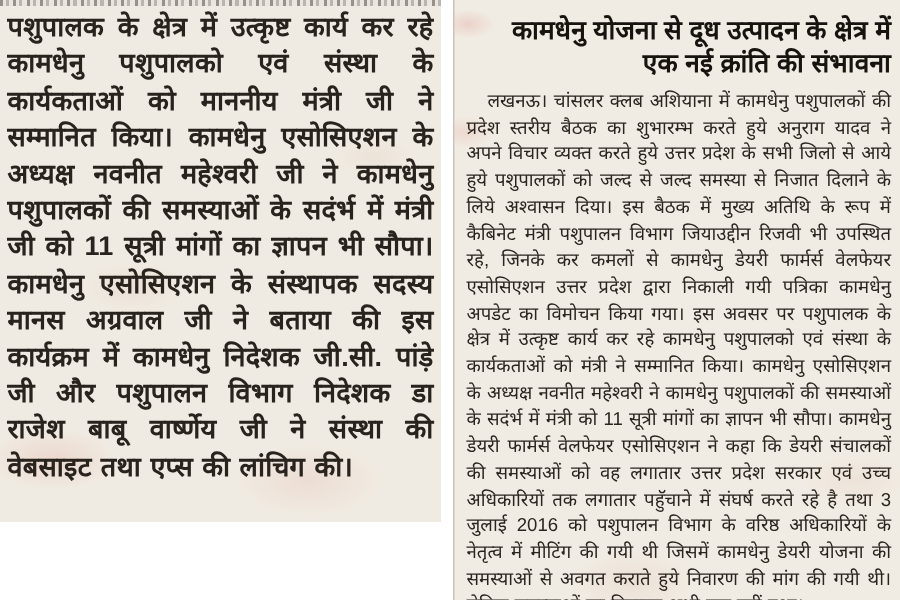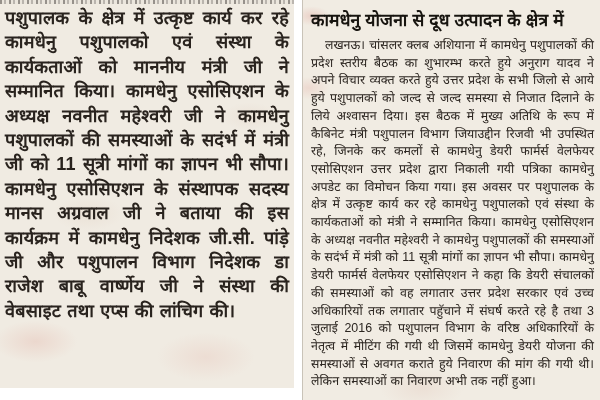--- a/index.html
+++ b/index.html
@@ -9,21 +9,21 @@
     position: relative;
     overflow: hidden;
     font-family: "Liberation Sans", sans-serif;
   }
   .stage { position: absolute; inset: 0; }
 
   
   .clip-left {
     position: absolute;
     left: 0; top: 0;
-    width: 294px; height: 388px;
+    width: 294px; height: 348px;
     background-color: #f0ebe2;
     background-image:
       radial-gradient(ellipse 60px 30px at 12% 88%, rgba(224,170,158,0.30), transparent 70%),
       radial-gradient(ellipse 70px 35px at 70% 92%, rgba(224,170,158,0.22), transparent 70%),
       radial-gradient(ellipse 50px 25px at 30% 55%, rgba(210,180,160,0.18), transparent 70%),
       radial-gradient(ellipse 40px 20px at 85% 30%, rgba(210,180,160,0.15), transparent 70%);
     box-sizing: border-box;
     padding: 6px 5px 0 5px;
   }
   .torn-edge {
@@ -57,21 +57,21 @@
       radial-gradient(ellipse 50px 24px at 90% 80%, rgba(215,175,160,0.16), transparent 70%);
     border-left: 1px solid #c9c3b8;
     box-sizing: border-box;
     padding: 9px 6px 0 8px;
   }
   .headline {
     color: #17140f;
     font-weight: 700;
     font-size: 17.5px;
     line-height: 22px;
-    text-align: left;
+    text-align: right;
     letter-spacing: 0.1px;
   }
   .right-body {
     margin-top: 6px;
     color: #2b2520;
     font-size: 12.4px;
     line-height: 17.7px;
     text-align: justify;
     text-indent: 14px;
     word-spacing: 0.5px;
@@ -84,17 +84,18 @@
 <div class="stage">
 
   <div class="clip-left">
     <div class="torn-edge"></div>
     <div class="left-text">पशुपालक के क्षेत्र में उत्कृष्ट कार्य कर रहे कामधेनु पशुपालको एवं संस्था के कार्यकताओं को माननीय मंत्री जी ने सम्मानित किया। कामधेनु एसोसिएशन के अध्यक्ष नवनीत महेश्वरी जी ने कामधेनु पशुपालकों की समस्याओं के सदंर्भ में मंत्री जी को 11 सूत्री मांगों का ज्ञापन भी सौपा। कामधेनु एसोसिएशन के संस्थापक सदस्य मानस अग्रवाल जी ने बताया की इस कार्यक्रम में कामधेनु निदेशक जी.सी. पांड़े जी और पशुपालन विभाग निदेशक डा राजेश बाबू वार्ष्णेय जी ने संस्था की वेबसाइट तथा एप्स की लांचिग की।</div>
   </div>
 
   <div class="clip-right">
     <div class="headline">
       <div>कामधेनु योजना से दूध उत्पादन के क्षेत्र में</div>
+      <div>एक नई क्रांति की संभावना</div>
     </div>
     <div class="right-body"><span class="dateline">लखनऊ।</span><span> चांसलर क्लब अशियाना में कामधेनु पशुपालकों की प्रदेश स्तरीय बैठक का शुभारम्भ करते हुये अनुराग यादव ने अपने विचार व्यक्त करते हुये उत्तर प्रदेश के सभी जिलो से आये हुये पशुपालकों को जल्द से जल्द समस्या से निजात दिलाने के लिये अश्वासन दिया। इस बैठक में मुख्य अतिथि के रूप में कैबिनेट मंत्री पशुपालन विभाग जियाउद्दीन रिजवी भी उपस्थित रहे, जिनके कर कमलों से कामधेनु डेयरी फार्मर्स वेलफेयर एसोसिएशन उत्तर प्रदेश द्वारा निकाली गयी पत्रिका कामधेनु अपडेट का विमोचन किया गया। इस अवसर पर पशुपालक के क्षेत्र में उत्कृष्ट कार्य कर रहे कामधेनु पशुपालको एवं संस्था के कार्यकताओं को मंत्री ने सम्मानित किया। कामधेनु एसोसिएशन के अध्यक्ष नवनीत महेश्वरी ने कामधेनु पशुपालकों की समस्याओं के सदंर्भ में मंत्री को 11 सूत्री मांगों का ज्ञापन भी सौपा। कामधेनु डेयरी फार्मर्स वेलफेयर एसोसिएशन ने कहा कि डेयरी संचालकों की समस्याओं को वह लगातार उत्तर प्रदेश सरकार एवं उच्च अधिकारियों तक लगातार पहुॅचाने में संघर्ष करते रहे है तथा 3 जुलाई 2016 को पशुपालन विभाग के वरिष्ठ अधिकारियों के नेतृत्व में मीटिंग की गयी थी जिसमें कामधेनु डेयरी योजना की समस्याओं से अवगत कराते हुये निवारण की मांग की गयी थी। लेकिन समस्याओं का निवारण अभी तक नहीं हुआ।</span></div>
   </div>
 
 </div>
 
 </body></html>

